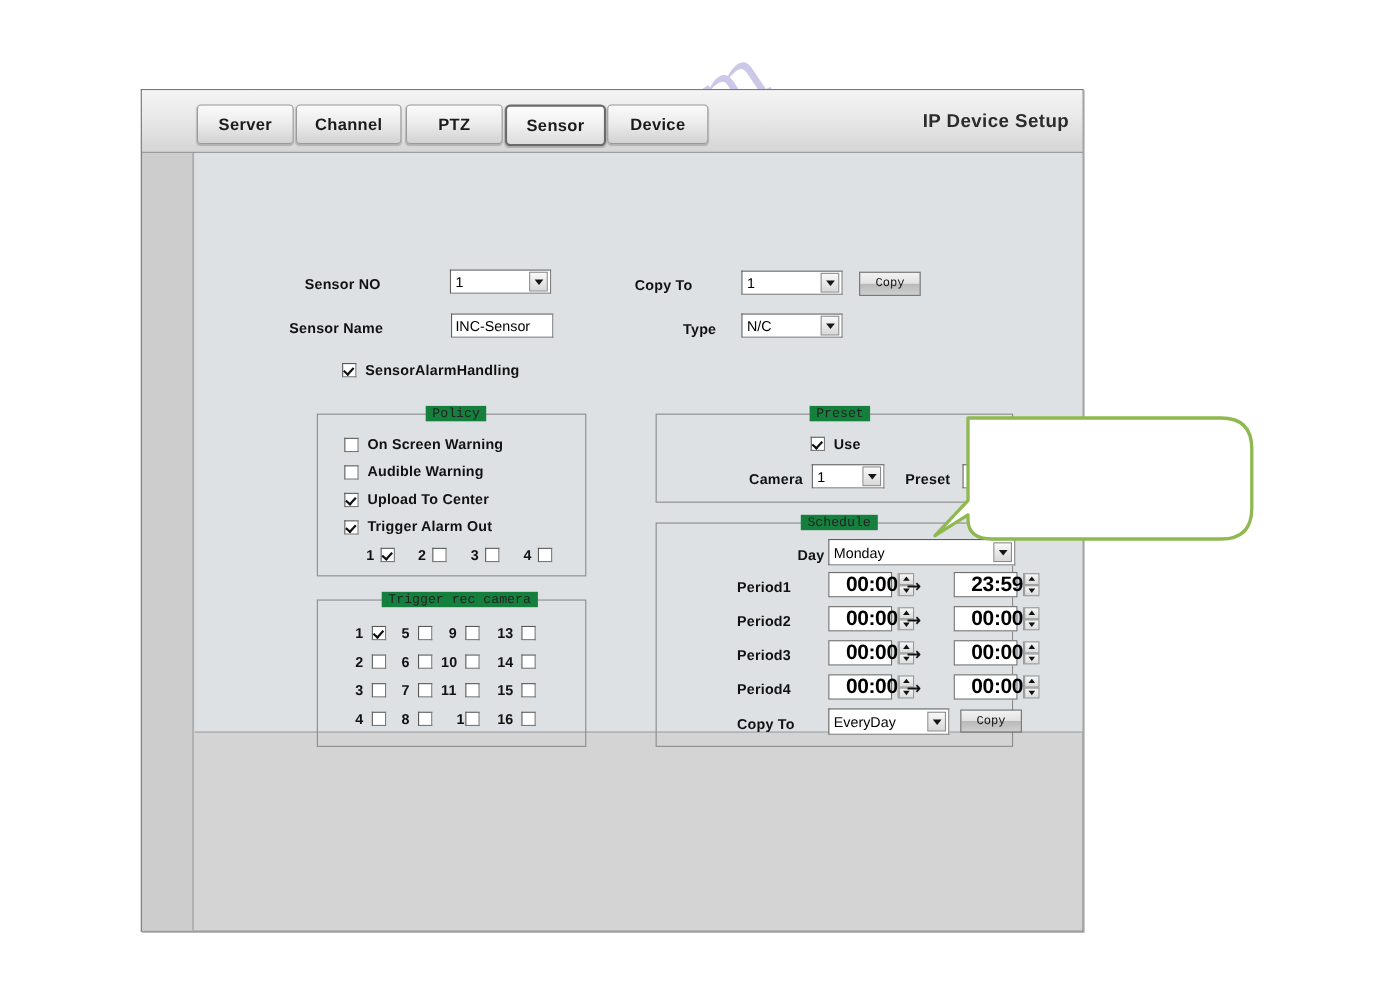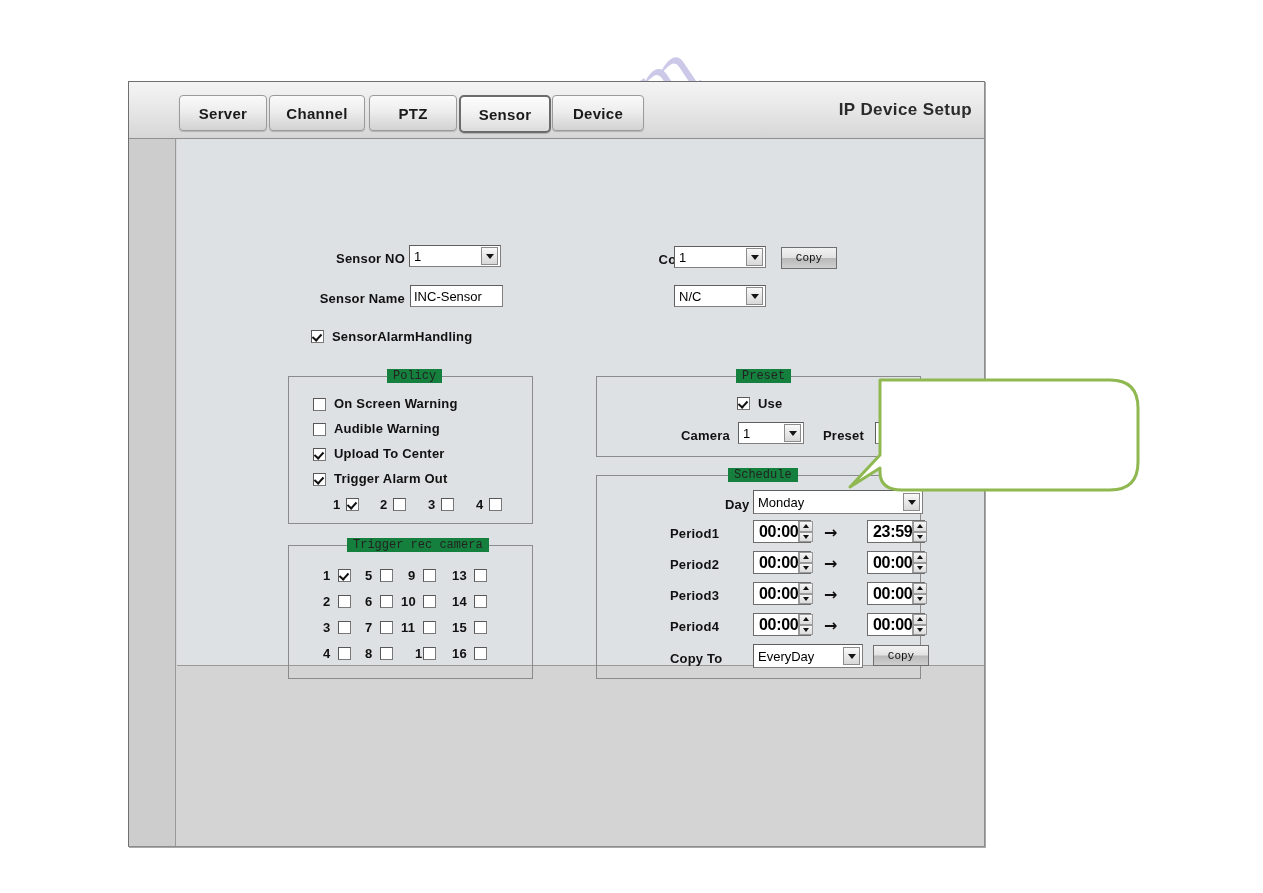--- a/index.html
+++ b/index.html
@@ -93,21 +93,21 @@
     box-sizing: border-box;
   }
 
   
   .lbl {
     position: absolute;
     font-size: 13px; font-weight: bold; color: #111;
     white-space: nowrap;
     letter-spacing: .2px;
   }
-  .lbl.r { text-align: right; }
+  .lbl.r { }
 
   .combo {
     position: absolute;
     height: 22px;
     background: #ffffff;
     border: 1px solid #7f7f7f;
     border-top-color: #5f5f5f;
     border-left-color: #5f5f5f;
     box-sizing: border-box;
     display: flex; align-items: center;
@@ -155,22 +155,22 @@
     position: absolute;
     width: 58px; height: 23px;
     background: #ffffff;
     border: 1px solid #6d6d6d;
     box-sizing: border-box;
     display: flex; align-items: stretch;
   }
   .spin .sval {
     flex: 1;
     display: flex; align-items: center;
-    padding-left: 5px;
-    font-size: 16px; font-weight: bold; color: #000;
+    padding-left: 15px;
+    font-size: 19px; font-weight: bold; color: #000;
     font-family: "Liberation Sans", sans-serif;
     letter-spacing: -.3px;
   }
   .spin .btns {
     width: 14px; flex: 0 0 auto;
     display: flex; flex-direction: column;
     border-left: 1px solid #9a9a9a;
   }
   .spin .btns span {
     flex: 1;

